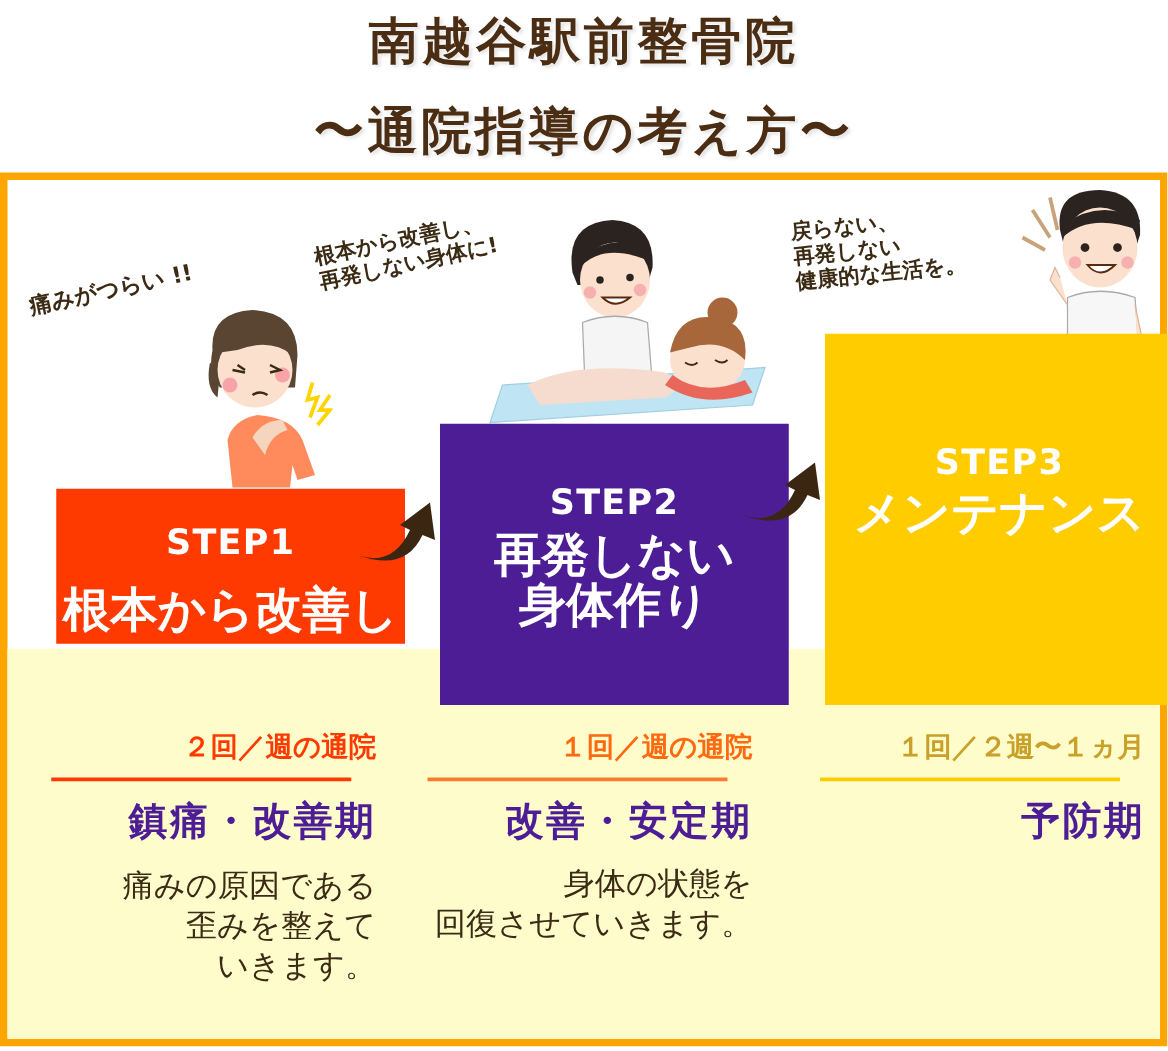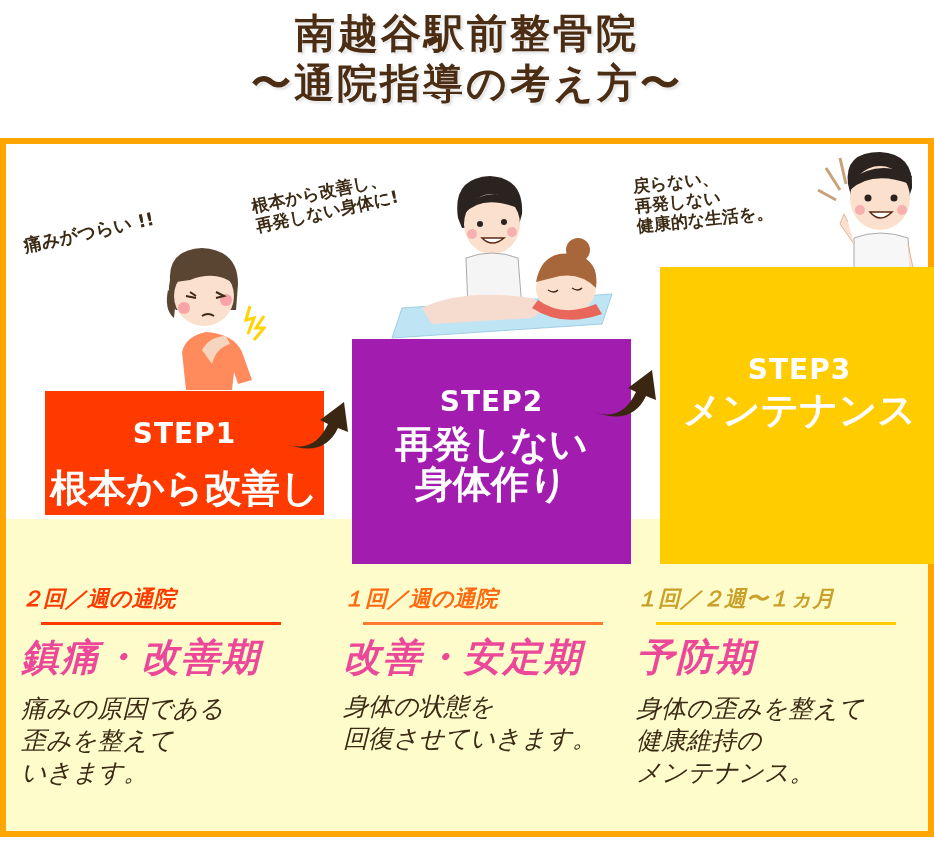--- a/index.html
+++ b/index.html
@@ -5,65 +5,65 @@
   * { box-sizing: border-box; margin: 0; padding: 0; }
   html, body { width: 934px; height: 841px; background: #ffffff; overflow: hidden; }
   body { position: relative; font-family: "DejaVu Sans", "Liberation Sans", sans-serif; color: #3b2a14; }
 
   .title {
     position: absolute; left: 0; top: 0; width: 934px; text-align: center;
     font-weight: bold; color: #4a2d12; font-size: 40px; line-height: 46px;
     text-shadow: 0 0 3px #fff, 2px 2px 3px rgba(0,0,0,0.15);
   }
   .title .l1 { position: absolute; top: 10px; left: 0; width: 100%; letter-spacing: 3px; }
-  .title .l2 { position: absolute; top: 60px; left: 0; width: 100%; letter-spacing: 3px; }
+  .title .l2 { position: absolute; top: 82px; left: 0; width: 100%; letter-spacing: 3px; }
 
   .frame {
     position: absolute; left: 0; top: 138px; width: 934px; height: 699px;
     border: 6px solid #ffa500; background: #ffffff;
   }
   .cream {
     position: absolute; left: 0; top: 375px; width: 100%; bottom: 0;
     background: #fffccc;
   }
 
   .step-box { position: absolute; color: #fff; text-align: center; font-weight: bold; margin-left: 24px; }
   .step1 { left: 15px; top: 247px; width: 279px; height: 124px; background: #ff3a00; }
-  .step2 { left: 322px; top: 195px; width: 279px; height: 225px; background: #a21caf; }
+  .step2 { left: 322px; top: 195px; width: 279px; height: 225px; background: #4c1d95; }
   .step3 { left: 630px; top: 123px; width: 279px; height: 297px; background: #ffcc00; }
   .step-box .lbl { display: block; font-size: 28px; letter-spacing: 1px; }
   .step-box .ttl { display: block; font-size: 38px; line-height: 40px; }
   .step1 .lbl { margin-top: 26px; }
   .step1 .ttl { margin-top: 18px; }
   .step2 .lbl { margin-top: 46px; }
   .step2 .ttl { margin-top: 6px; white-space: pre-line; }
   .step3 .lbl { margin-top: 86px; }
   .step3 .ttl { margin-top: 4px; }
 
   .arrow { position: absolute; width: 70px; height: 60px; }
 
   .bubble {
     position: absolute; font-weight: bold; color: #3b2a14; font-size: 17px;
     line-height: 20px; white-space: pre-line; transform-origin: left bottom;
   }
   .b1 { left: 20px; top: 92px; transform: rotate(-12deg); font-size: 18px; }
   .b2 { left: 252px; top: 52px; transform: rotate(-12deg); }
   .b3 { left: 632px; top: 32px; transform: rotate(-6deg); }
 
-  .info { position: absolute; top: 440px; width: 280px; text-align: left; font-style: italic; }
-  .info1 { left: 15px; } .info2 { left: 337px; } .info3 { left: 630px; }
+  .info { position: absolute; top: 440px; width: 280px; text-align: right; }
+  .info1 { left: 15px; } .info2 { left: 316px; } .info3 { left: 630px; }
   .freq { font-size: 22px; font-weight: bold; line-height: 30px; }
   .info1 .freq { color: #ff3a00; }
   .info2 .freq { color: #ff6a10; }
   .info3 .freq { color: #c9a12a; }
   .rule { height: 3px; width: 240px; margin: 8px auto 0; }
   .info1 .rule { background: #ff3a00; }
   .info2 .rule { background: #ff7a30; }
   .info3 .rule { background: #ffcc00; }
-  .phase { font-size: 38px; font-weight: bold; margin-top: 12px; line-height: 40px; color: #ec4899; letter-spacing: 2px; }
+  .phase { font-size: 31px; font-weight: bold; margin-top: 12px; line-height: 40px; color: #4c1d95; letter-spacing: 2px; }
   .desc { font-size: 25px; line-height: 32px; margin-top: 16px; white-space: pre-line; color: #3b2a14; }
   .info2 .desc { margin-top: 14px; }
 
   .illus { position: absolute; }
 </style>
 </head>
 <body>
 
 <div class="title">
   <div class="l1">南越谷駅前整骨院</div>
@@ -166,17 +166,14 @@
     <div class="freq">１回／週の通院</div>
     <div class="rule"></div>
     <div class="phase">改善・安定期</div>
     <div class="desc">身体の状態を
 回復させていきます。</div>
   </div>
   <div class="info info3">
     <div class="freq">１回／２週〜１ヵ月</div>
     <div class="rule"></div>
     <div class="phase">予防期</div>
-    <div class="desc">身体の歪みを整えて
-健康維持の
-メンテナンス。</div>
   </div>
 </div>
 
 </body></html>

